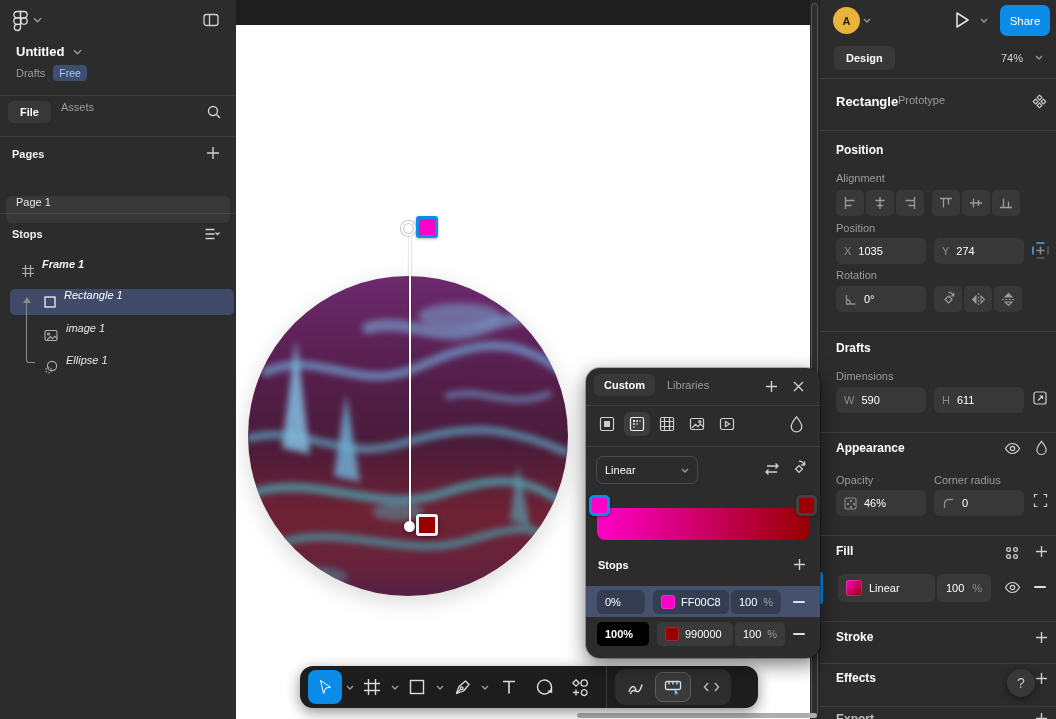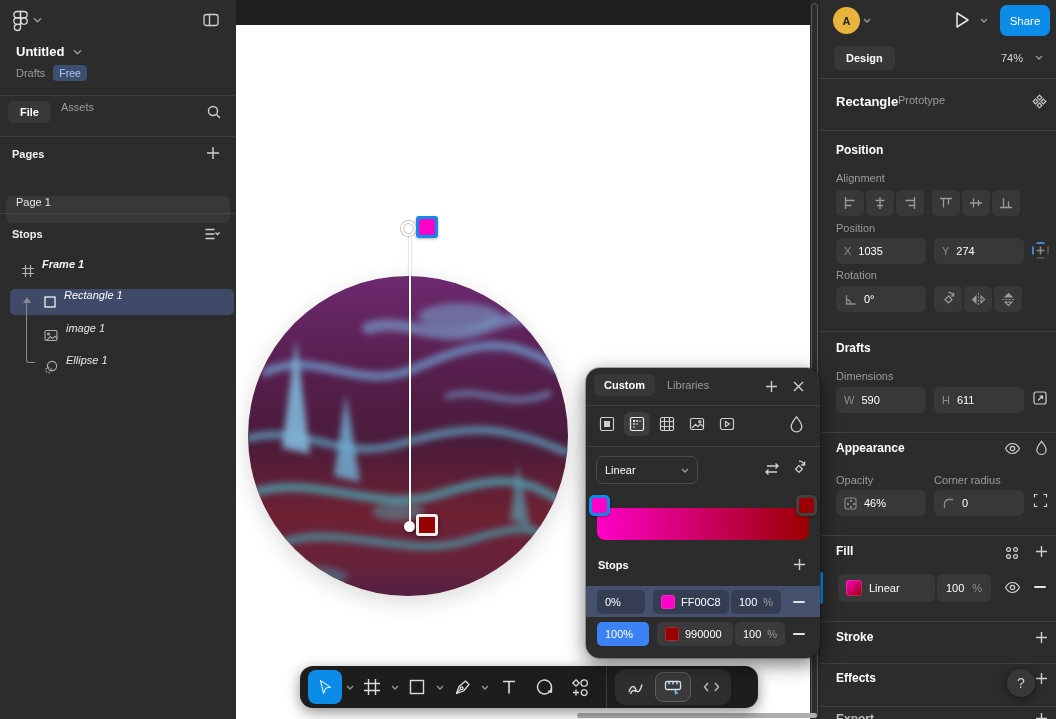--- a/index.html
+++ b/index.html
@@ -461,21 +461,21 @@
       <span class="sfld" style="margin-left:2px;width:50px;justify-content:space-between;">
         <span>100</span>
         <span class="muted">%</span>
       </span>
       <span class="ic" style="margin-left:auto;width:20px;">
           <span class="minus"></span>
         </span>
     </div>
 
     <div class="stop-row" style="top:250px;">
-      <span class="sfld" style="width:52px;background:#3b82f6;">100%</span>
+      <span class="sfld" style="width:52px;background:#000000;font-weight:bold;">100%</span>
       <span class="sfld" style="margin-left:8px;width:76px;gap:6px;background:#3a3a3a;">
         <span class="swatch" style="background: rgb(153, 0, 0);"></span>
         <span>990000</span>
       </span>
       <span class="sfld" style="margin-left:2px;width:50px;justify-content:space-between;background:#3a3a3a;">
         <span>100</span>
         <span class="muted">%</span>
       </span>
       <span class="ic" style="margin-left:auto;width:20px;">
           <span class="minus"></span>

